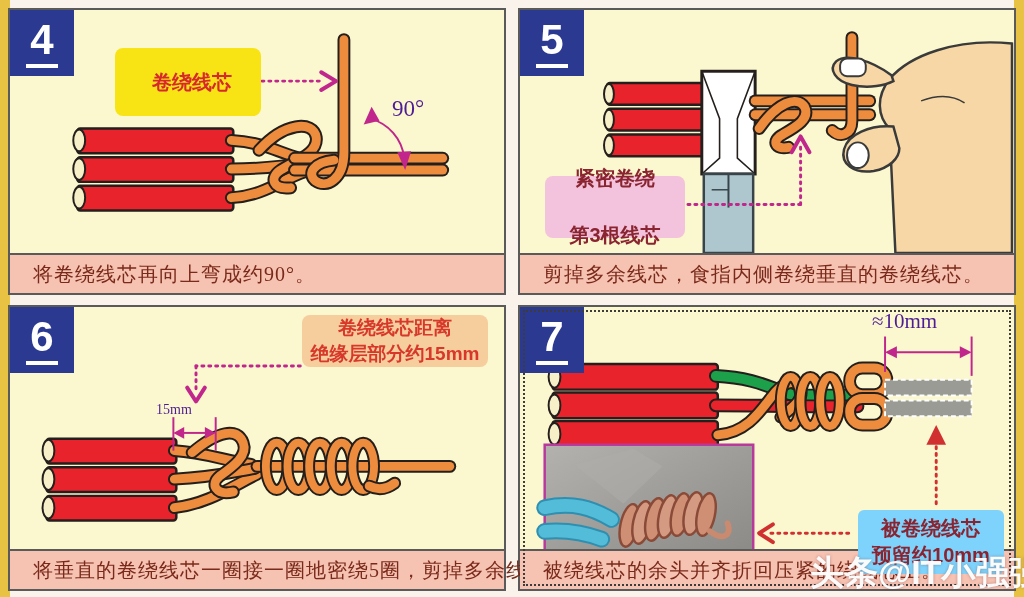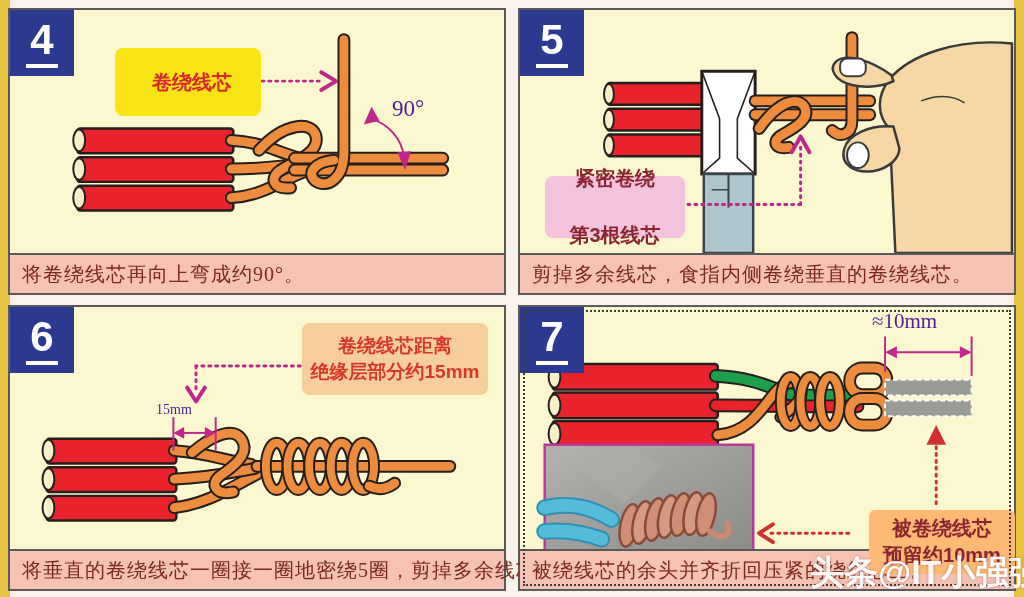--- a/index.html
+++ b/index.html
@@ -13,33 +13,33 @@
   .p6{left:8px;top:305px;width:498px;height:286px;}
   .p7{left:518px;top:305px;width:498px;height:286px;}
   .illus{position:absolute;left:0;top:0;right:0;bottom:40px;}
   .illus svg{position:absolute;left:0;top:0;width:100%;height:100%;}
   .badge{position:absolute;left:0;top:0;width:64px;height:66px;background:#2B3990;
          display:flex;align-items:center;justify-content:center;z-index:20;}
   .badge-num{color:#fff;font-size:42px;font-weight:bold;line-height:1;
              border-bottom:4px solid #fff;padding:0 4px 3px 4px;}
   .caption{position:absolute;left:0;right:0;bottom:0;height:40px;background:#F6C2B2;
            border-top:2px solid #5a5a5a;display:flex;align-items:center;
-           padding:0 12px;box-sizing:border-box;z-index:10;}
+           padding:0 23px;box-sizing:border-box;z-index:10;}
   .caption span{font-family:"Liberation Serif","DejaVu Serif",serif;
                 color:#7A2A1A;font-size:20px;letter-spacing:1px;white-space:nowrap;}
   .callout{position:absolute;z-index:15;display:flex;flex-direction:column;
            justify-content:center;text-align:center;border-radius:8px;
            font-weight:bold;line-height:1.35;}
   .co-yellow{left:105px;top:38px;width:138px;height:68px;background:#F8E414;
              color:#D7282E;font-size:20px;padding-left:8px;}
   .co-pink{left:25px;top:166px;width:140px;height:62px;background:#F3C2DC;
            color:#8A2430;font-size:20px;gap:30px;}
-  .co-peach{left:292px;top:16px;width:186px;height:72px;background:#F6CE9E;
+  .co-peach{left:292px;top:8px;width:186px;height:52px;background:#F6CE9E;
             color:#D7382A;font-size:19px;}
-  .co-green{left:349px;top:203px;width:146px;height:64px;background:#fdba74;
+  .co-green{left:338px;top:203px;width:146px;height:64px;background:#7dd3fc;
             color:#8A2430;font-size:20px;border-radius:6px;}
   .dim-label{position:absolute;z-index:15;color:#4c1d95;
              font-family:"Liberation Serif","DejaVu Serif",serif;}
   .lbl-angle{left:382px;top:86px;font-size:23px;}
   .lbl-15{left:146px;top:95px;font-size:14px;}
   .lbl-10{left:352px;top:2px;font-size:21px;}
   .p7dots{position:absolute;inset:3px;border:2px dotted #3c3c3c;pointer-events:none;z-index:30;}
   #watermark{position:absolute;left:810px;top:550px;z-index:50;color:rgba(255,255,255,0.96);
              font-size:34px;font-weight:bold;white-space:nowrap;
              text-shadow:0 0 3px rgba(120,60,60,0.45);}

